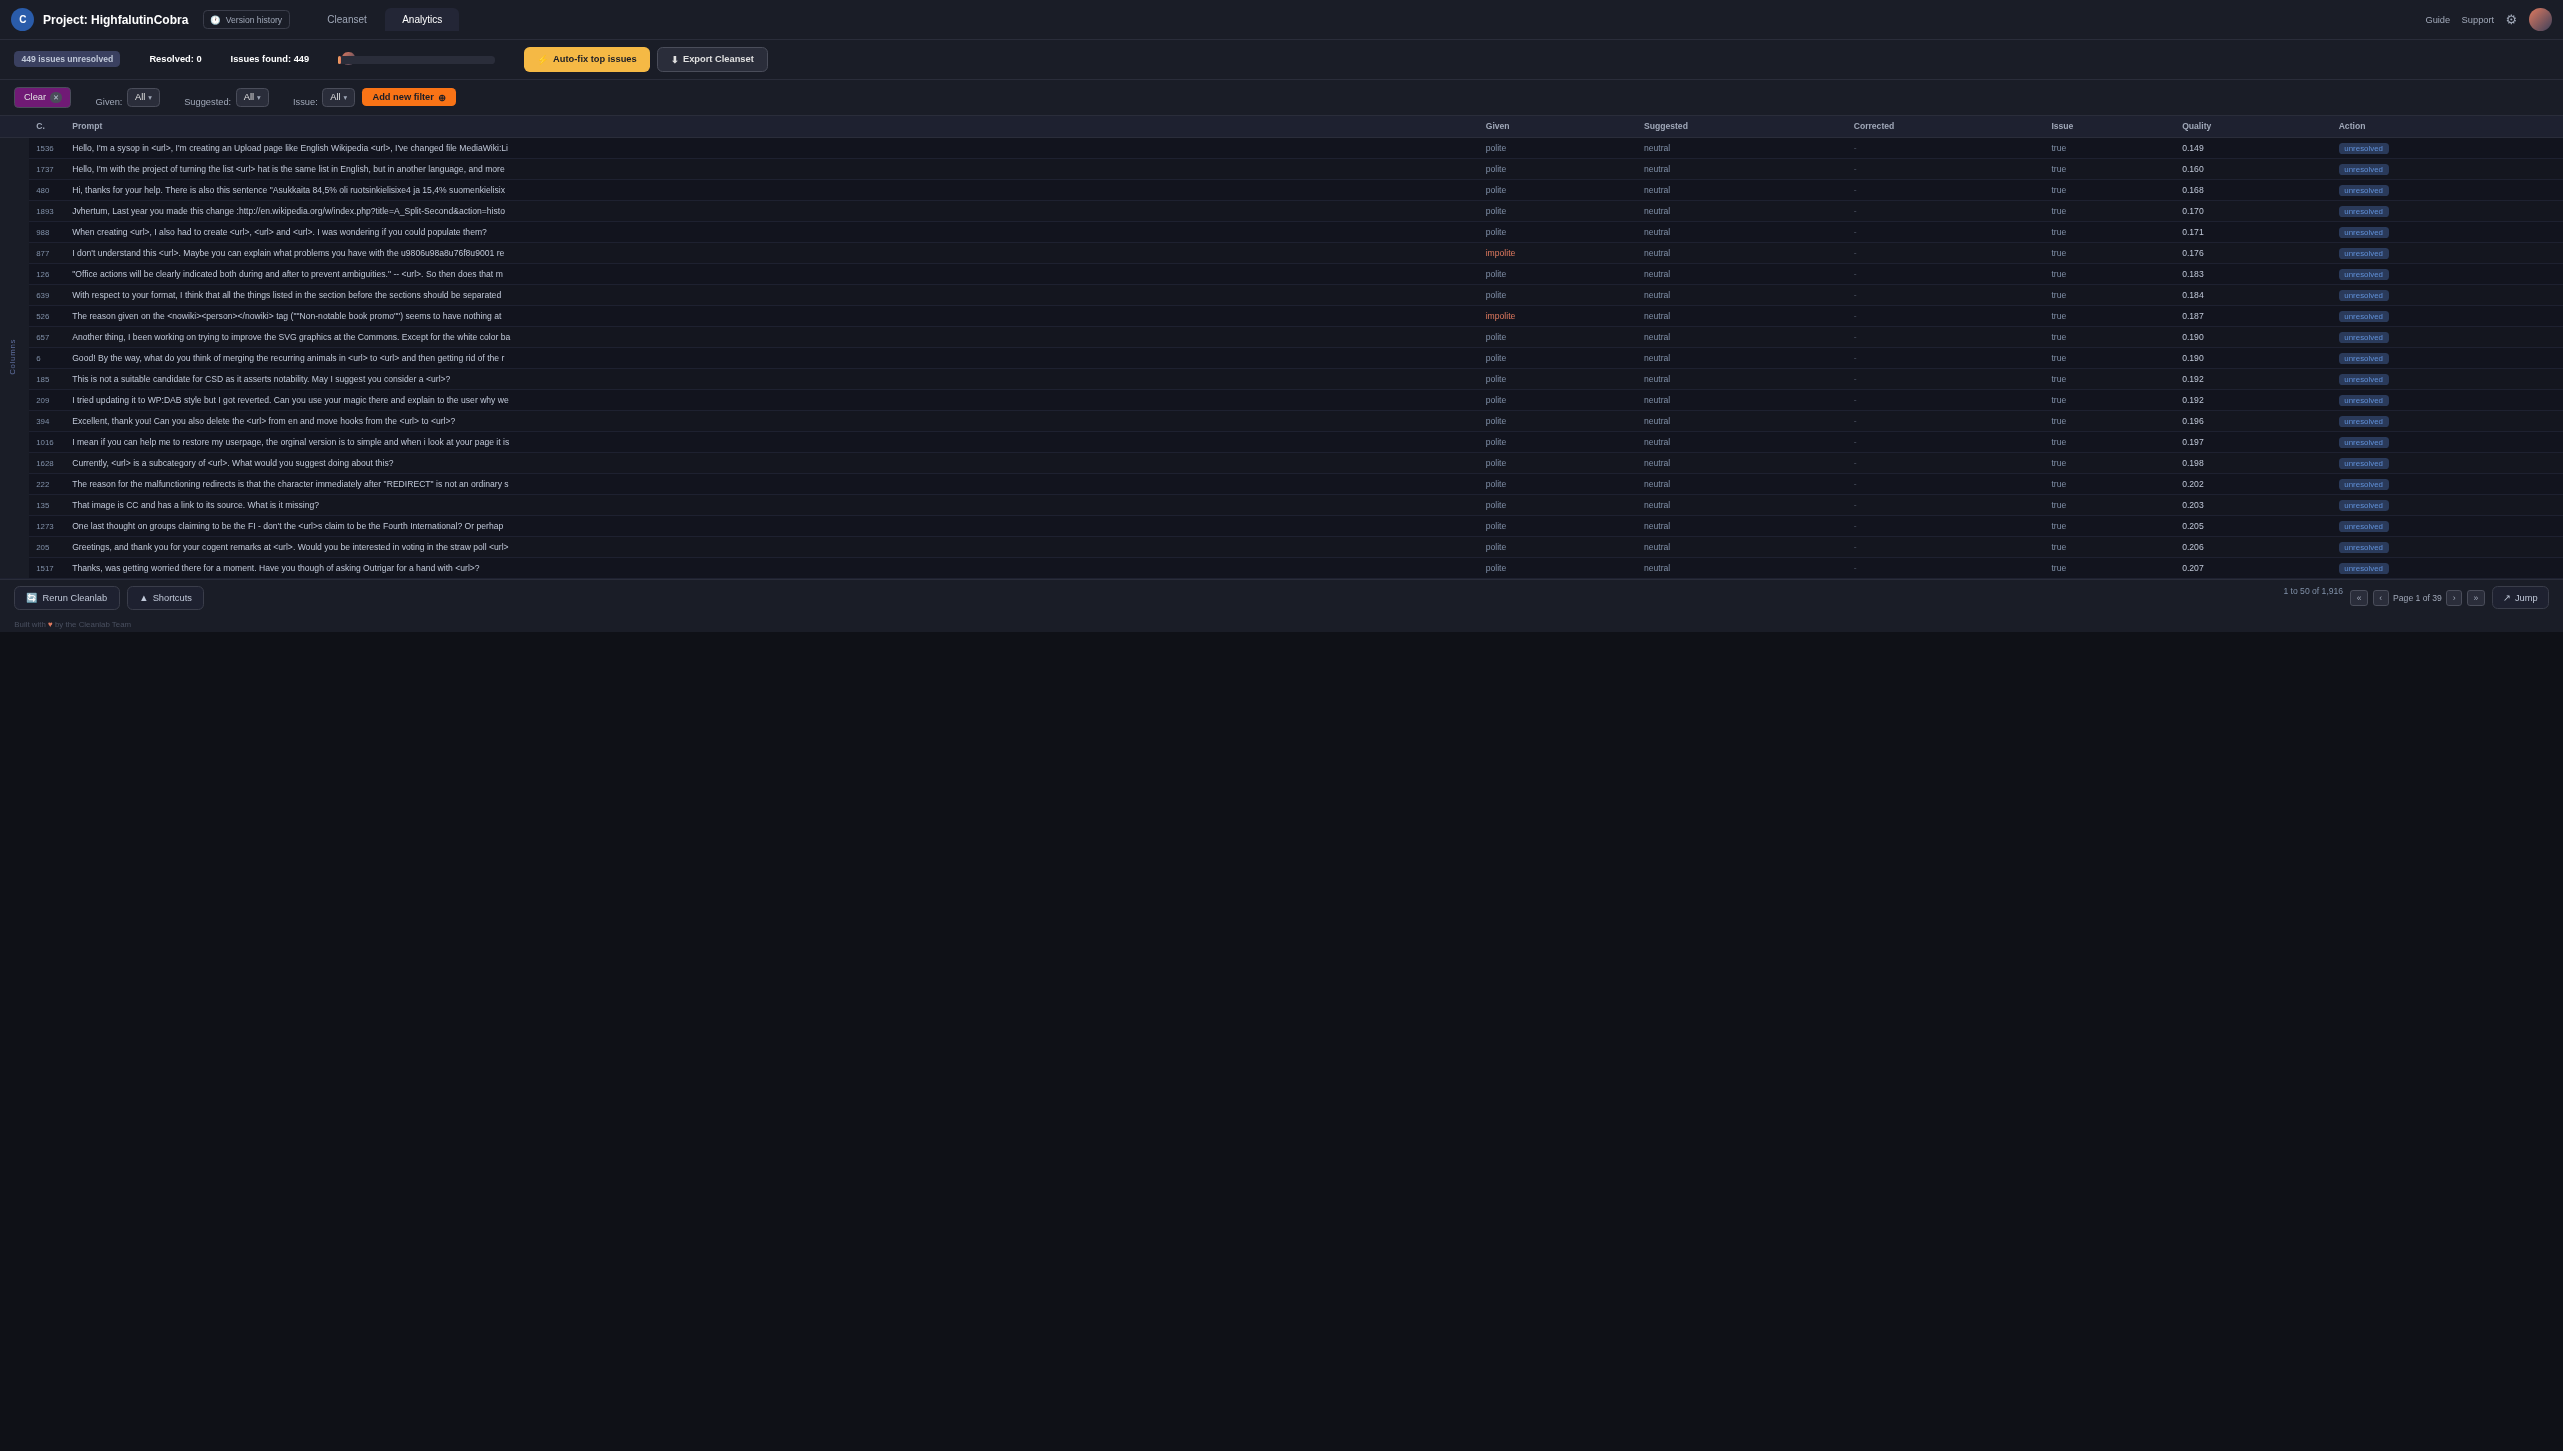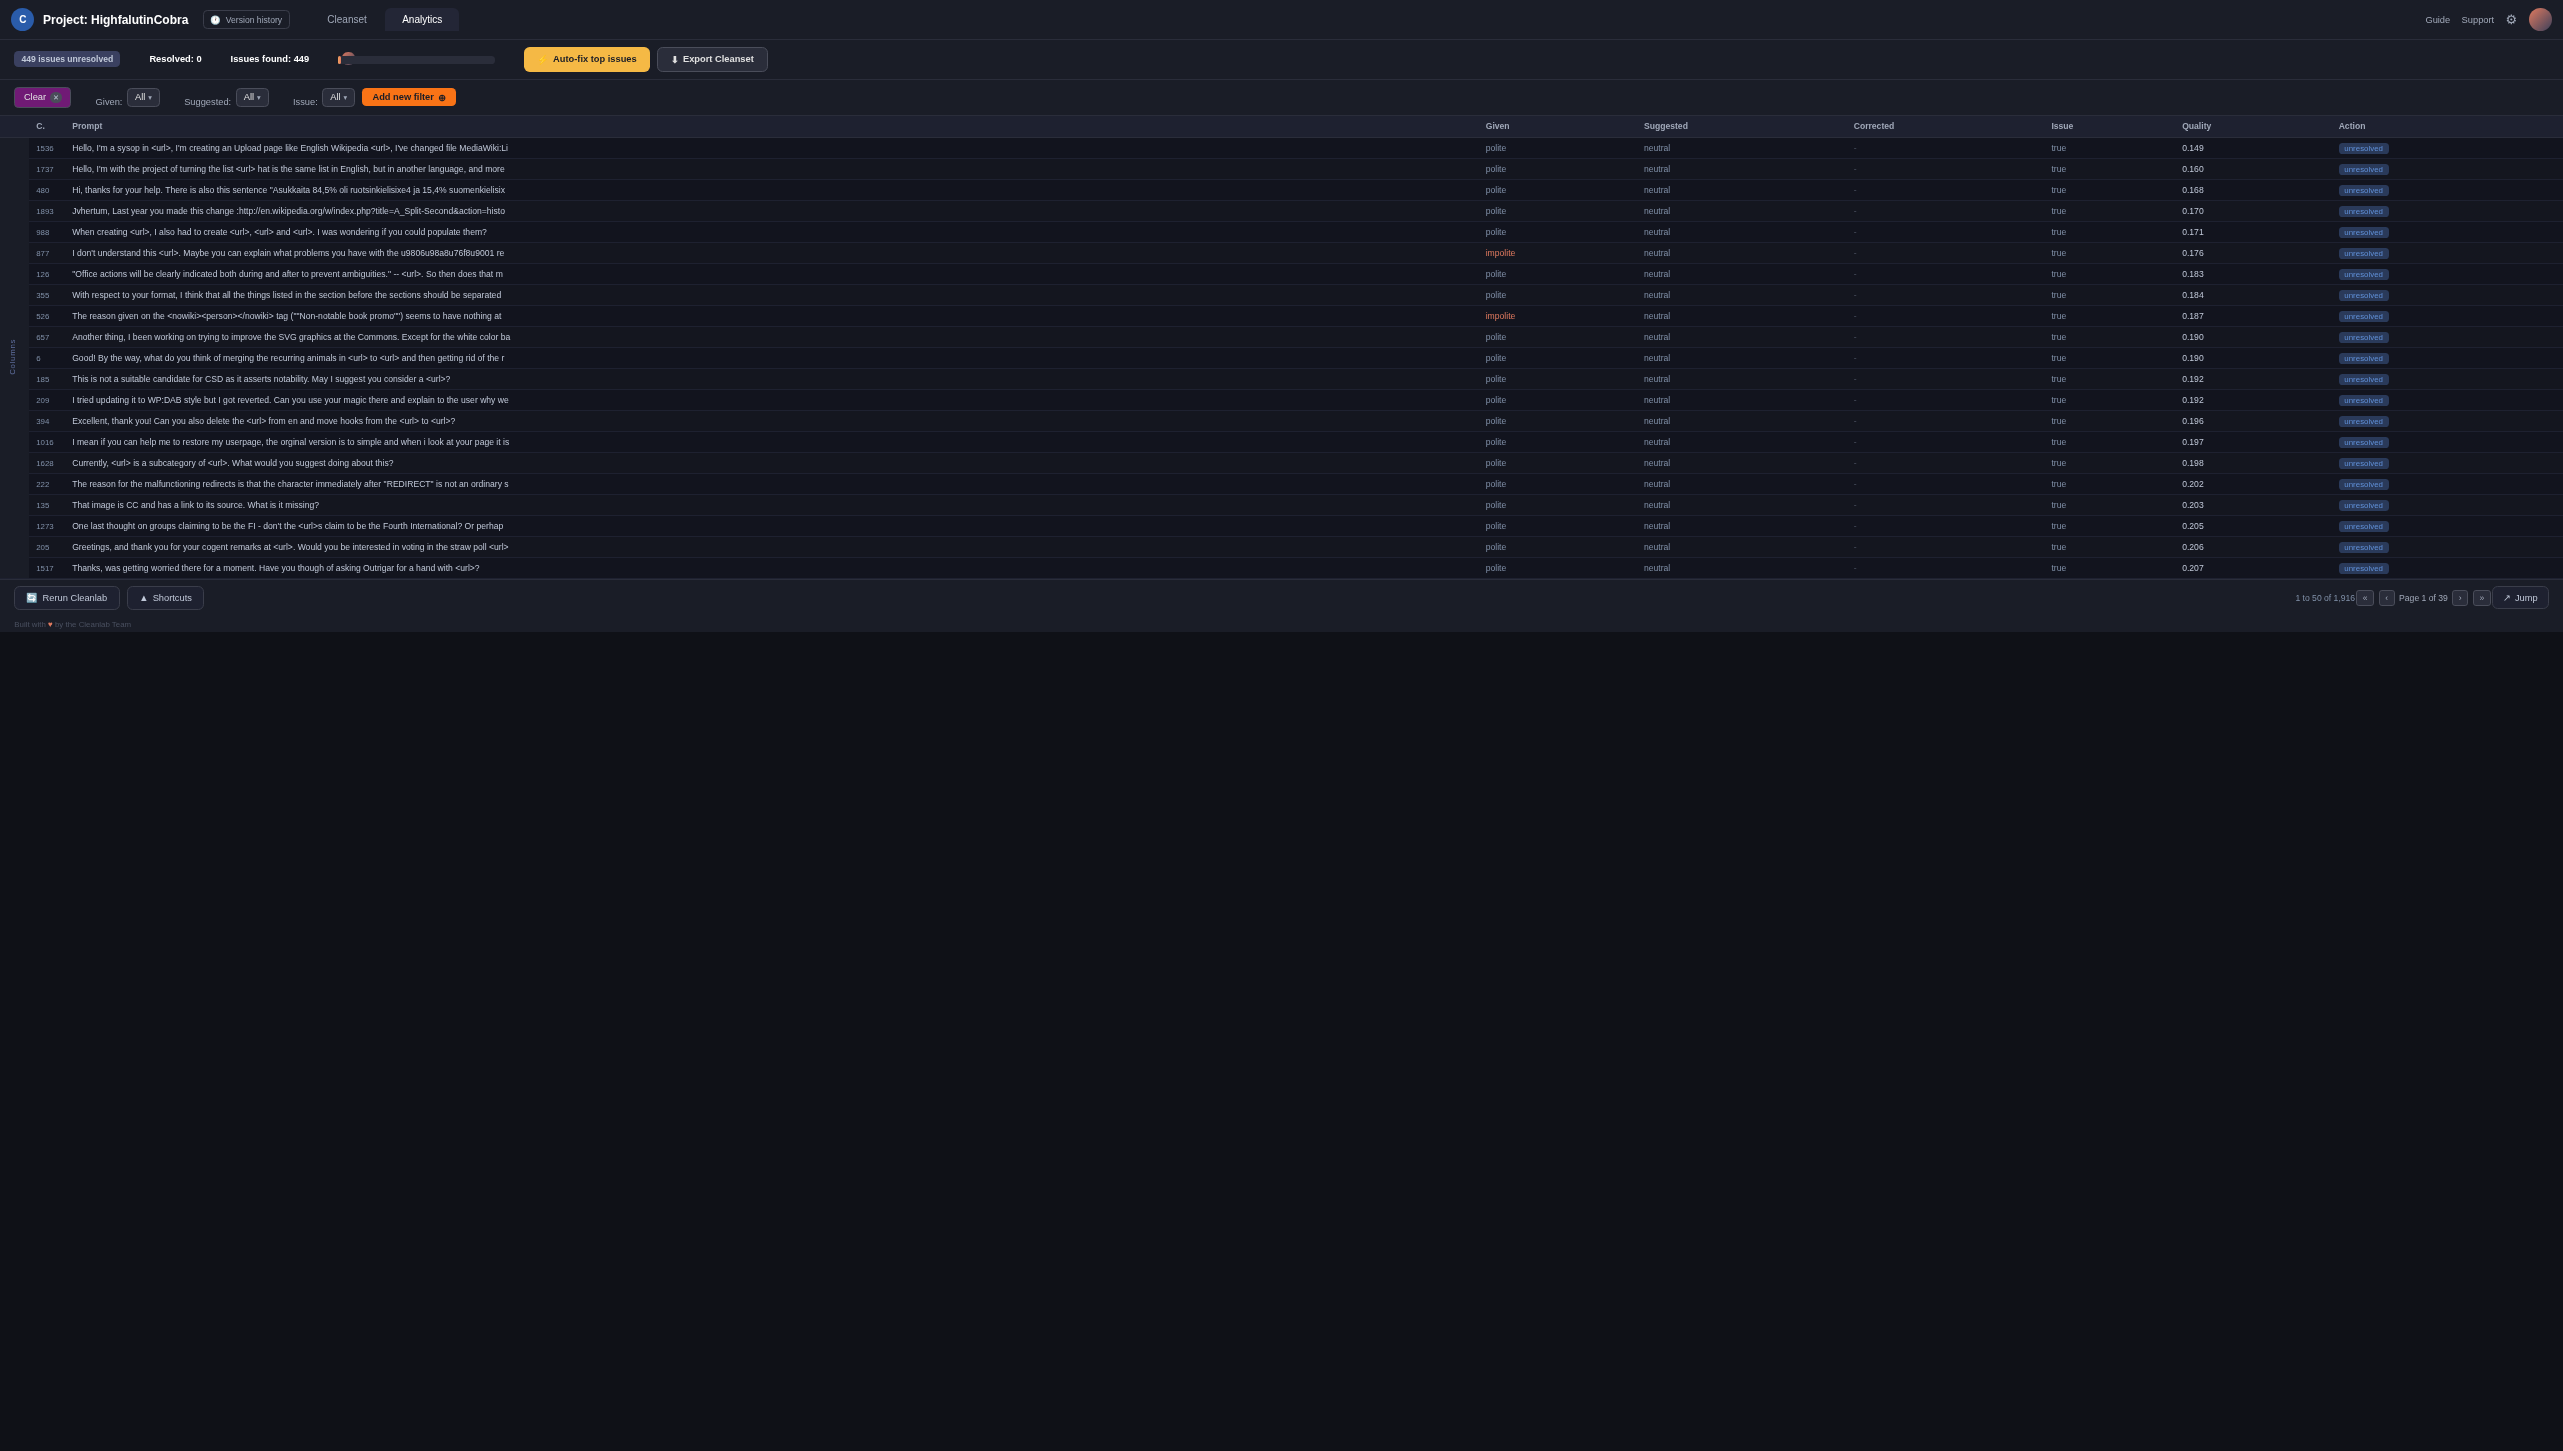--- a/index.html
+++ b/index.html
@@ -388,22 +388,21 @@
       color: #c0c8d8;
       font-size: 9.3px;
       padding: 5.7px 11.4px;
       cursor: pointer;
       display: flex;
       align-items: center;
       gap: 4.3px;
     }
     .footer-right {
       display: flex;
-      align-items: center;
-      gap: 1px;
+      gap: 7px;
     }
     .pagination-info {
       font-size: 8.6px;
       color: #8090a8;
     }
     .pagination-controls {
       display: flex;
       align-items: center;
       gap: 4.3px;
     }
@@ -617,21 +616,21 @@
           <td class="id-cell">126</td>
           <td class="prompt-cell" title="&quot;Office actions will be clearly indicated both during and after to prevent ambiguities.&quot; -- &lt;url&gt;. So then does that m">"Office actions will be clearly indicated both during and after to prevent ambiguities." -- &lt;url&gt;. So then does that m</td>
           <td class="tag-polite">polite</td>
           <td class="tag-neutral">neutral</td>
           <td class="dash-cell">-</td>
           <td class="true-cell">true</td>
           <td class="quality-cell">0.183</td>
           <td><span class="unresolved-badge">unresolved</span></td>
         </tr>
         <tr>
-          <td class="id-cell">355</td>
+          <td class="id-cell">639</td>
           <td class="prompt-cell" title="With respect to your format, I think that all the things listed in the section before the sections should be separated">With respect to your format, I think that all the things listed in the section before the sections should be separated</td>
           <td class="tag-polite">polite</td>
           <td class="tag-neutral">neutral</td>
           <td class="dash-cell">-</td>
           <td class="true-cell">true</td>
           <td class="quality-cell">0.184</td>
           <td><span class="unresolved-badge">unresolved</span></td>
         </tr>
         <tr>
           <td class="id-cell">526</td>

